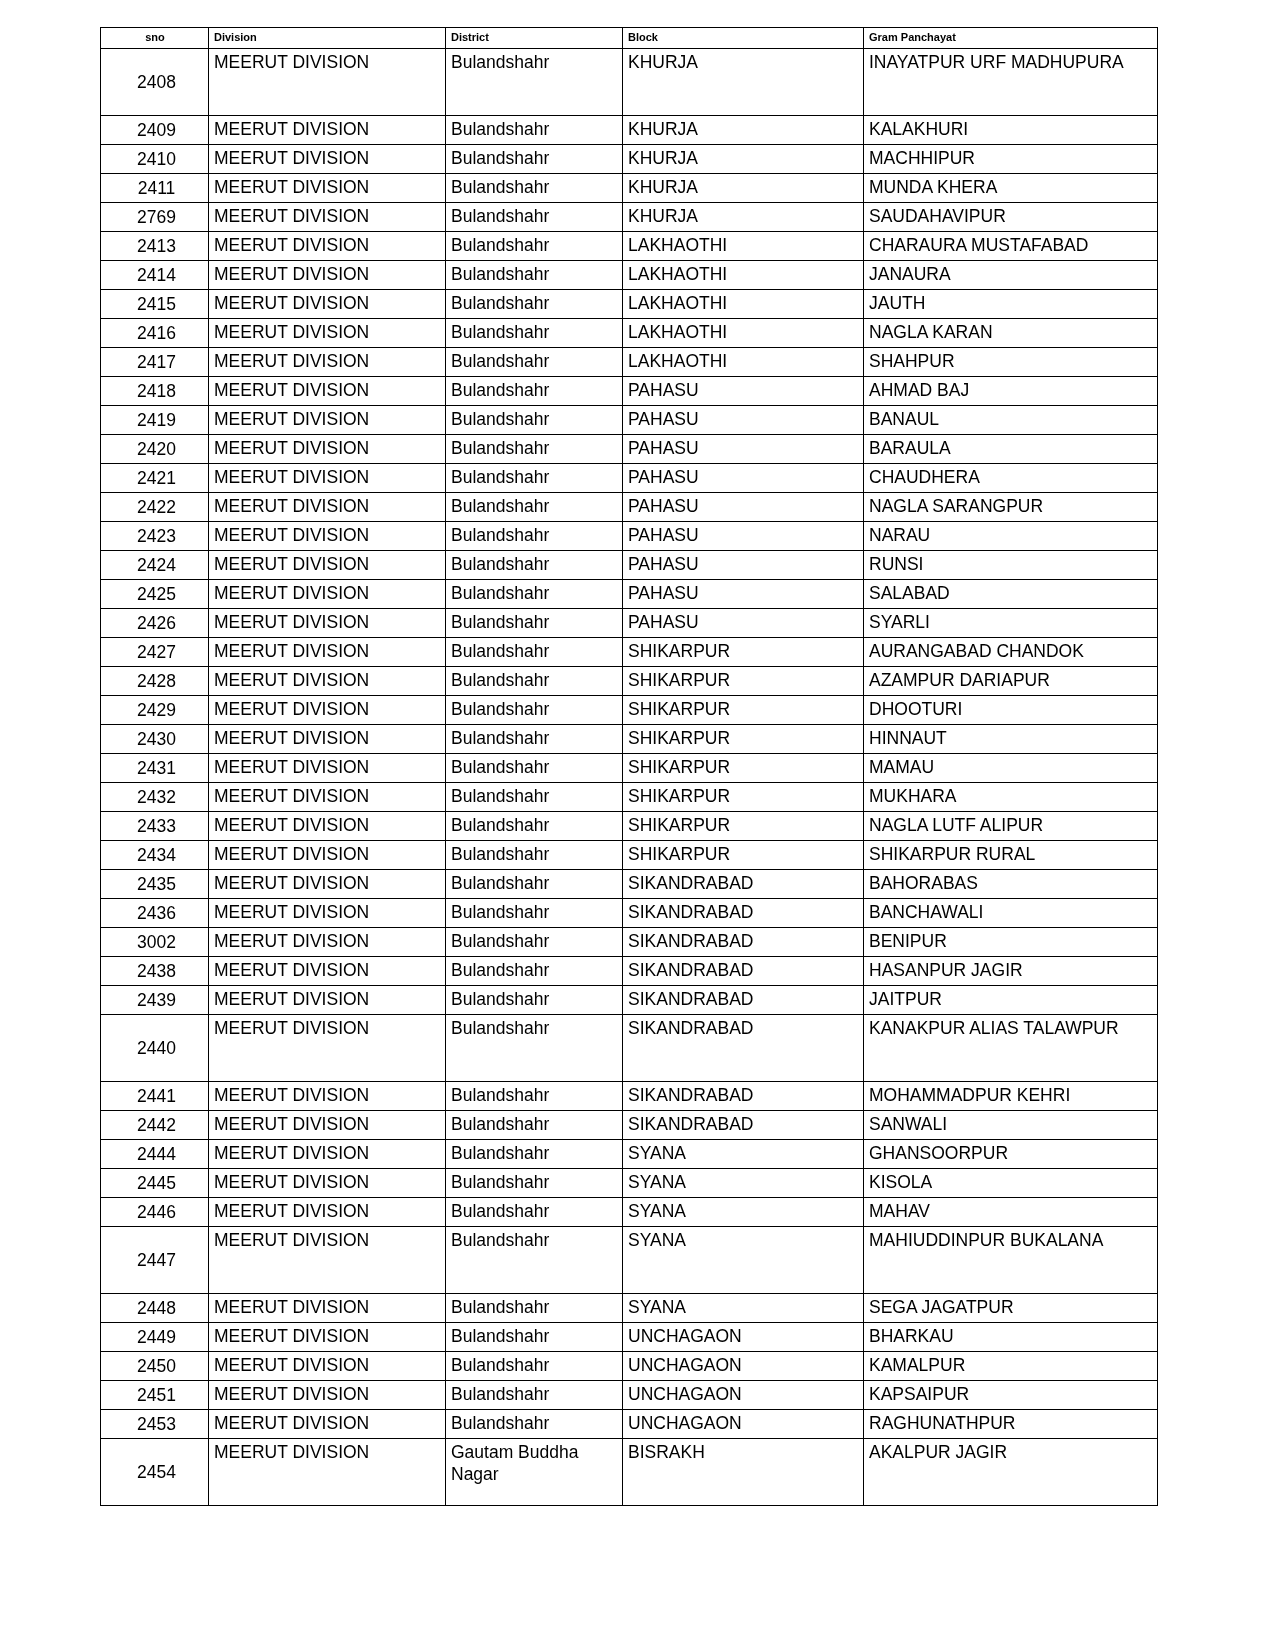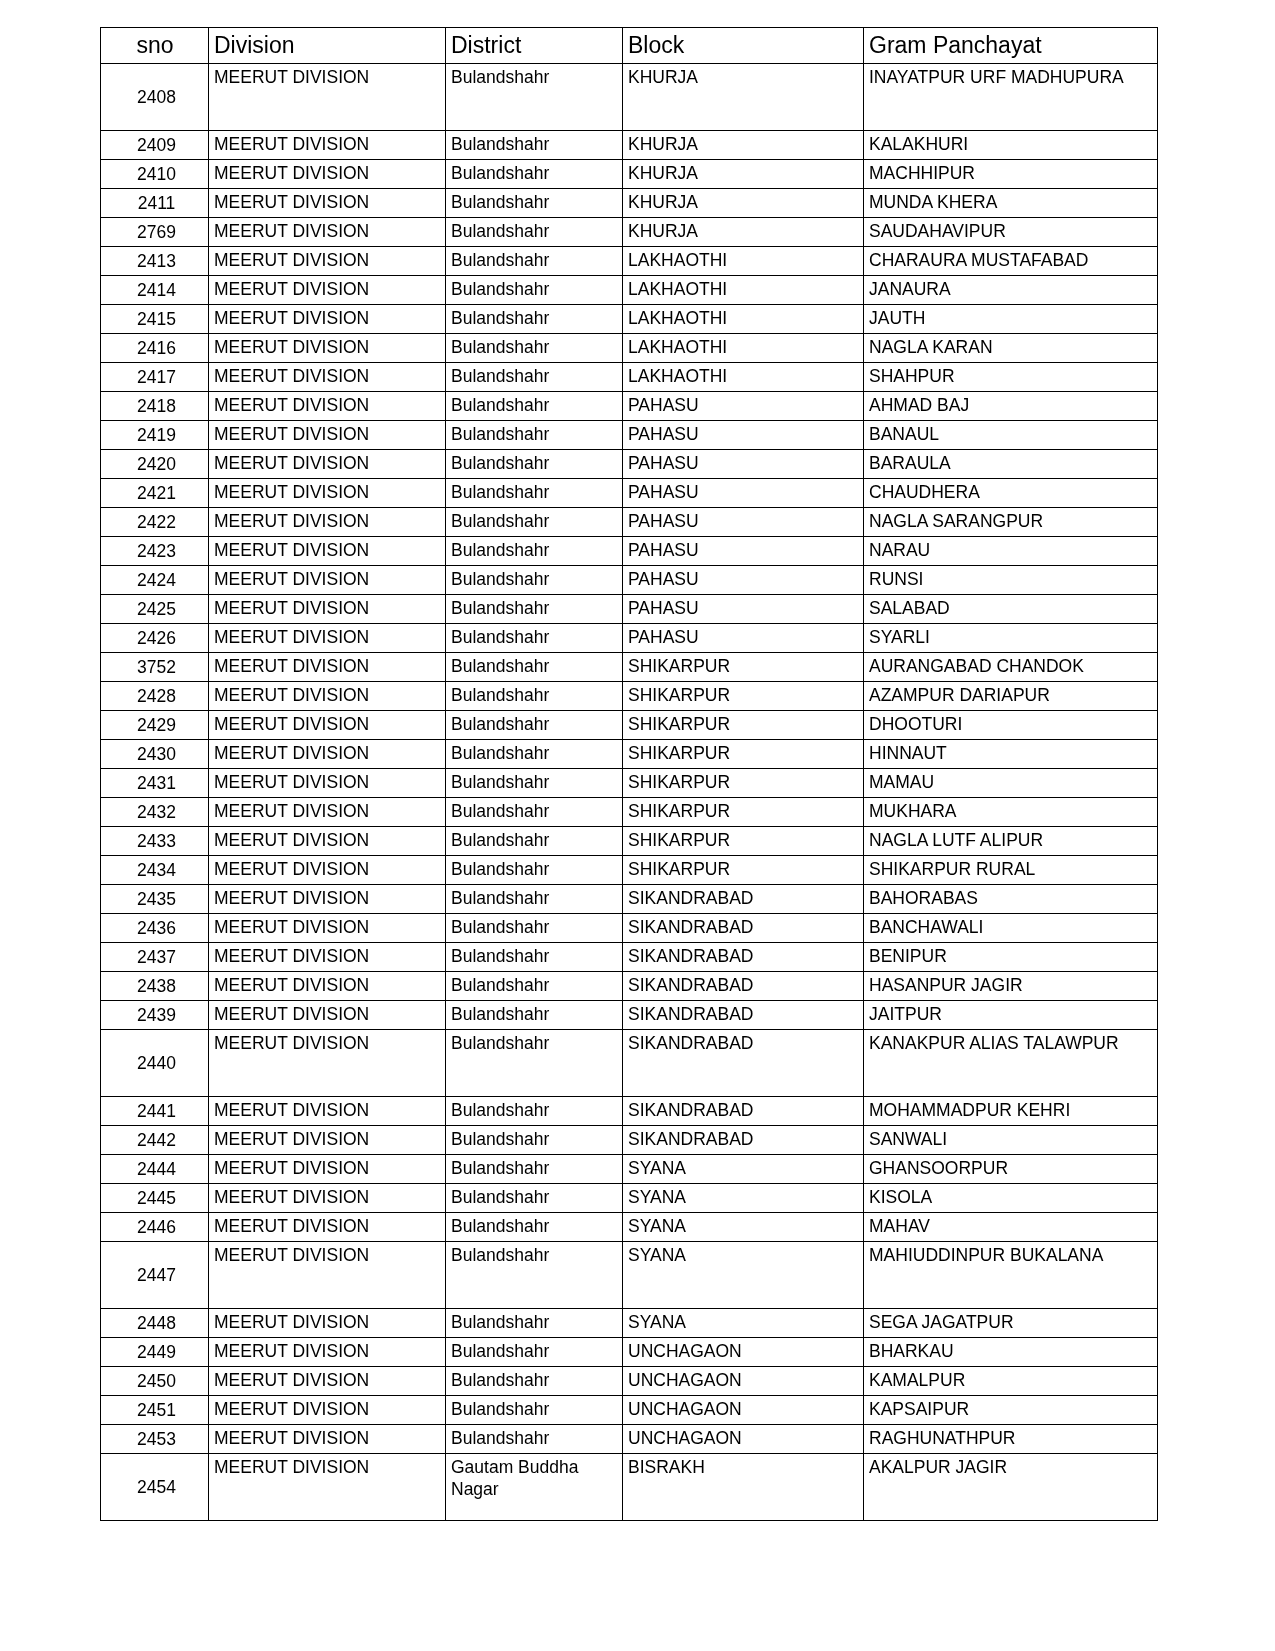--- a/index.html
+++ b/index.html
@@ -38,22 +38,22 @@
   table.gp-table td {
     border: 1.6px solid #000000;
     padding: 2px 4px 2px 5px;
     vertical-align: top;
     text-align: left;
     white-space: nowrap;
     overflow: visible;
     font-weight: normal;
   }
   table.gp-table thead th {
-    font-weight: normal;
-    font-size: 23px;
+    font-weight: bold;
+    font-size: 11px;
     padding-top: 3px;
     padding-bottom: 3px;
   }
   table.gp-table thead th.th-sno {
     text-align: center;
   }
   table.gp-table td.sno-cell {
     text-align: center;
     vertical-align: middle;
     padding-left: 8px;
@@ -218,21 +218,21 @@
           <td>SALABAD</td>
         </tr>
         <tr class="row-normal">
           <td class="sno-cell">2426</td>
           <td>MEERUT DIVISION</td>
           <td class="wrap-cell">Bulandshahr</td>
           <td>PAHASU</td>
           <td>SYARLI</td>
         </tr>
         <tr class="row-normal">
-          <td class="sno-cell">3752</td>
+          <td class="sno-cell">2427</td>
           <td>MEERUT DIVISION</td>
           <td class="wrap-cell">Bulandshahr</td>
           <td>SHIKARPUR</td>
           <td>AURANGABAD CHANDOK</td>
         </tr>
         <tr class="row-normal">
           <td class="sno-cell">2428</td>
           <td>MEERUT DIVISION</td>
           <td class="wrap-cell">Bulandshahr</td>
           <td>SHIKARPUR</td>
@@ -288,21 +288,21 @@
           <td>BAHORABAS</td>
         </tr>
         <tr class="row-normal">
           <td class="sno-cell">2436</td>
           <td>MEERUT DIVISION</td>
           <td class="wrap-cell">Bulandshahr</td>
           <td>SIKANDRABAD</td>
           <td>BANCHAWALI</td>
         </tr>
         <tr class="row-normal">
-          <td class="sno-cell">2437</td>
+          <td class="sno-cell">3002</td>
           <td>MEERUT DIVISION</td>
           <td class="wrap-cell">Bulandshahr</td>
           <td>SIKANDRABAD</td>
           <td>BENIPUR</td>
         </tr>
         <tr class="row-normal">
           <td class="sno-cell">2438</td>
           <td>MEERUT DIVISION</td>
           <td class="wrap-cell">Bulandshahr</td>
           <td>SIKANDRABAD</td>

